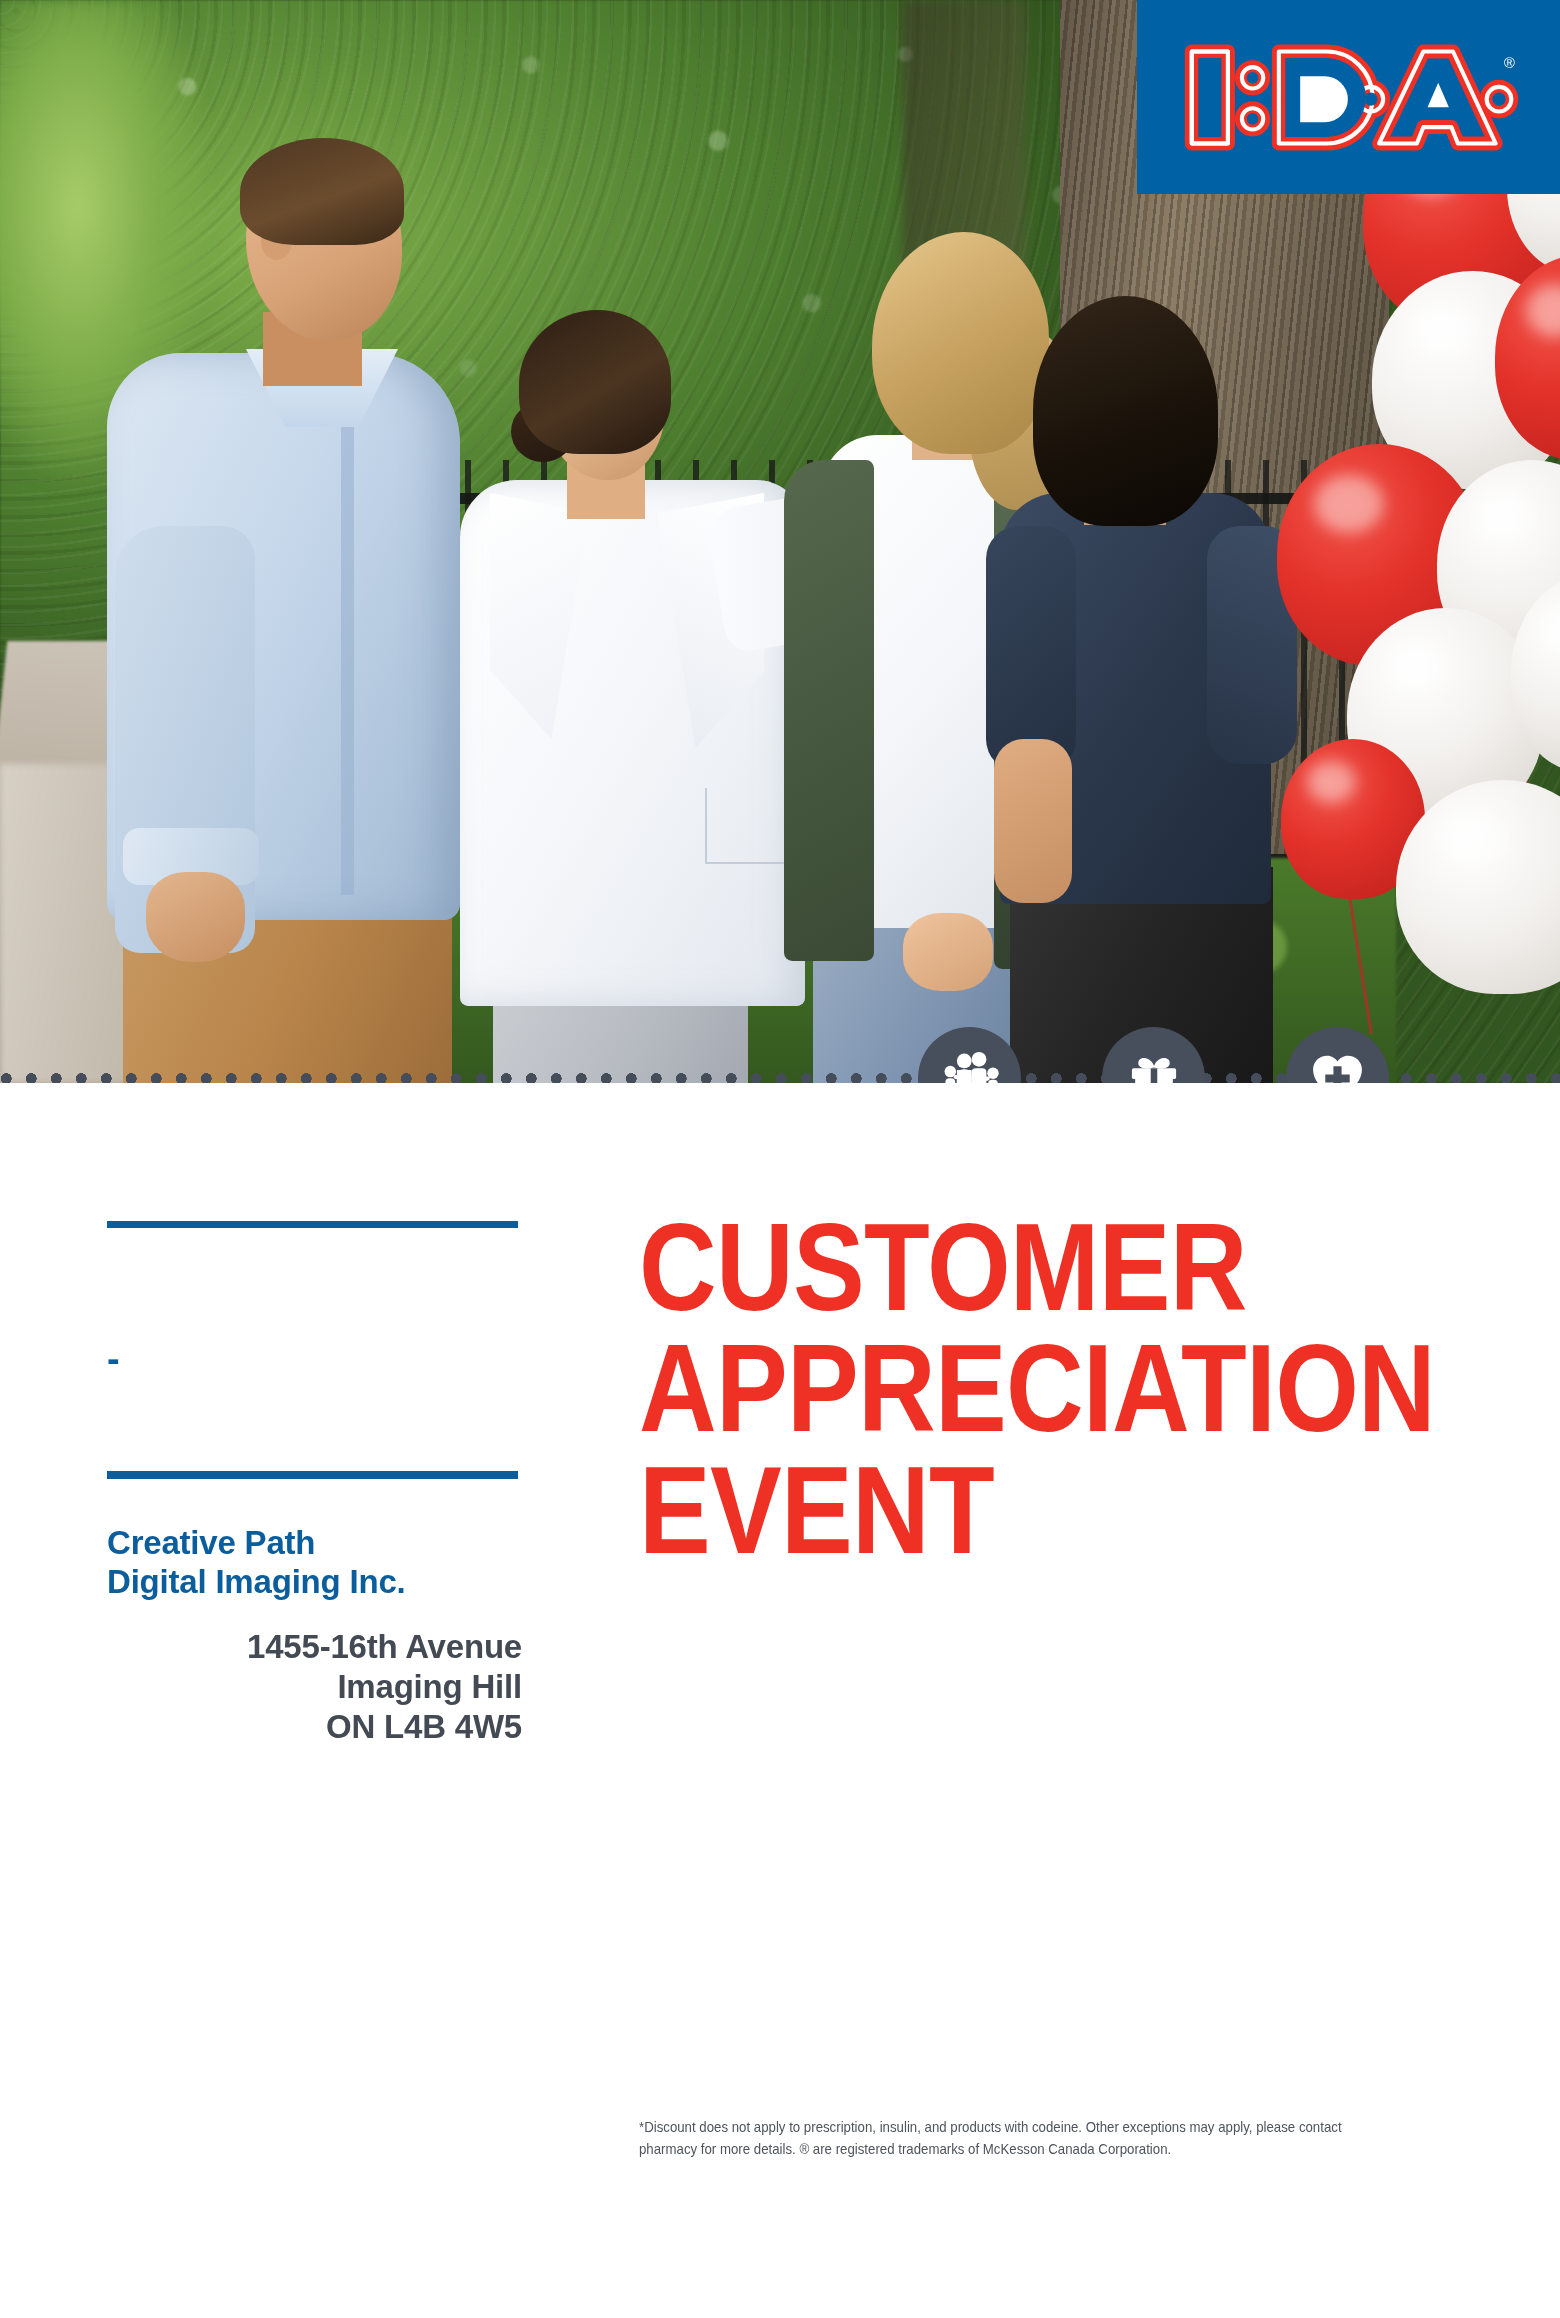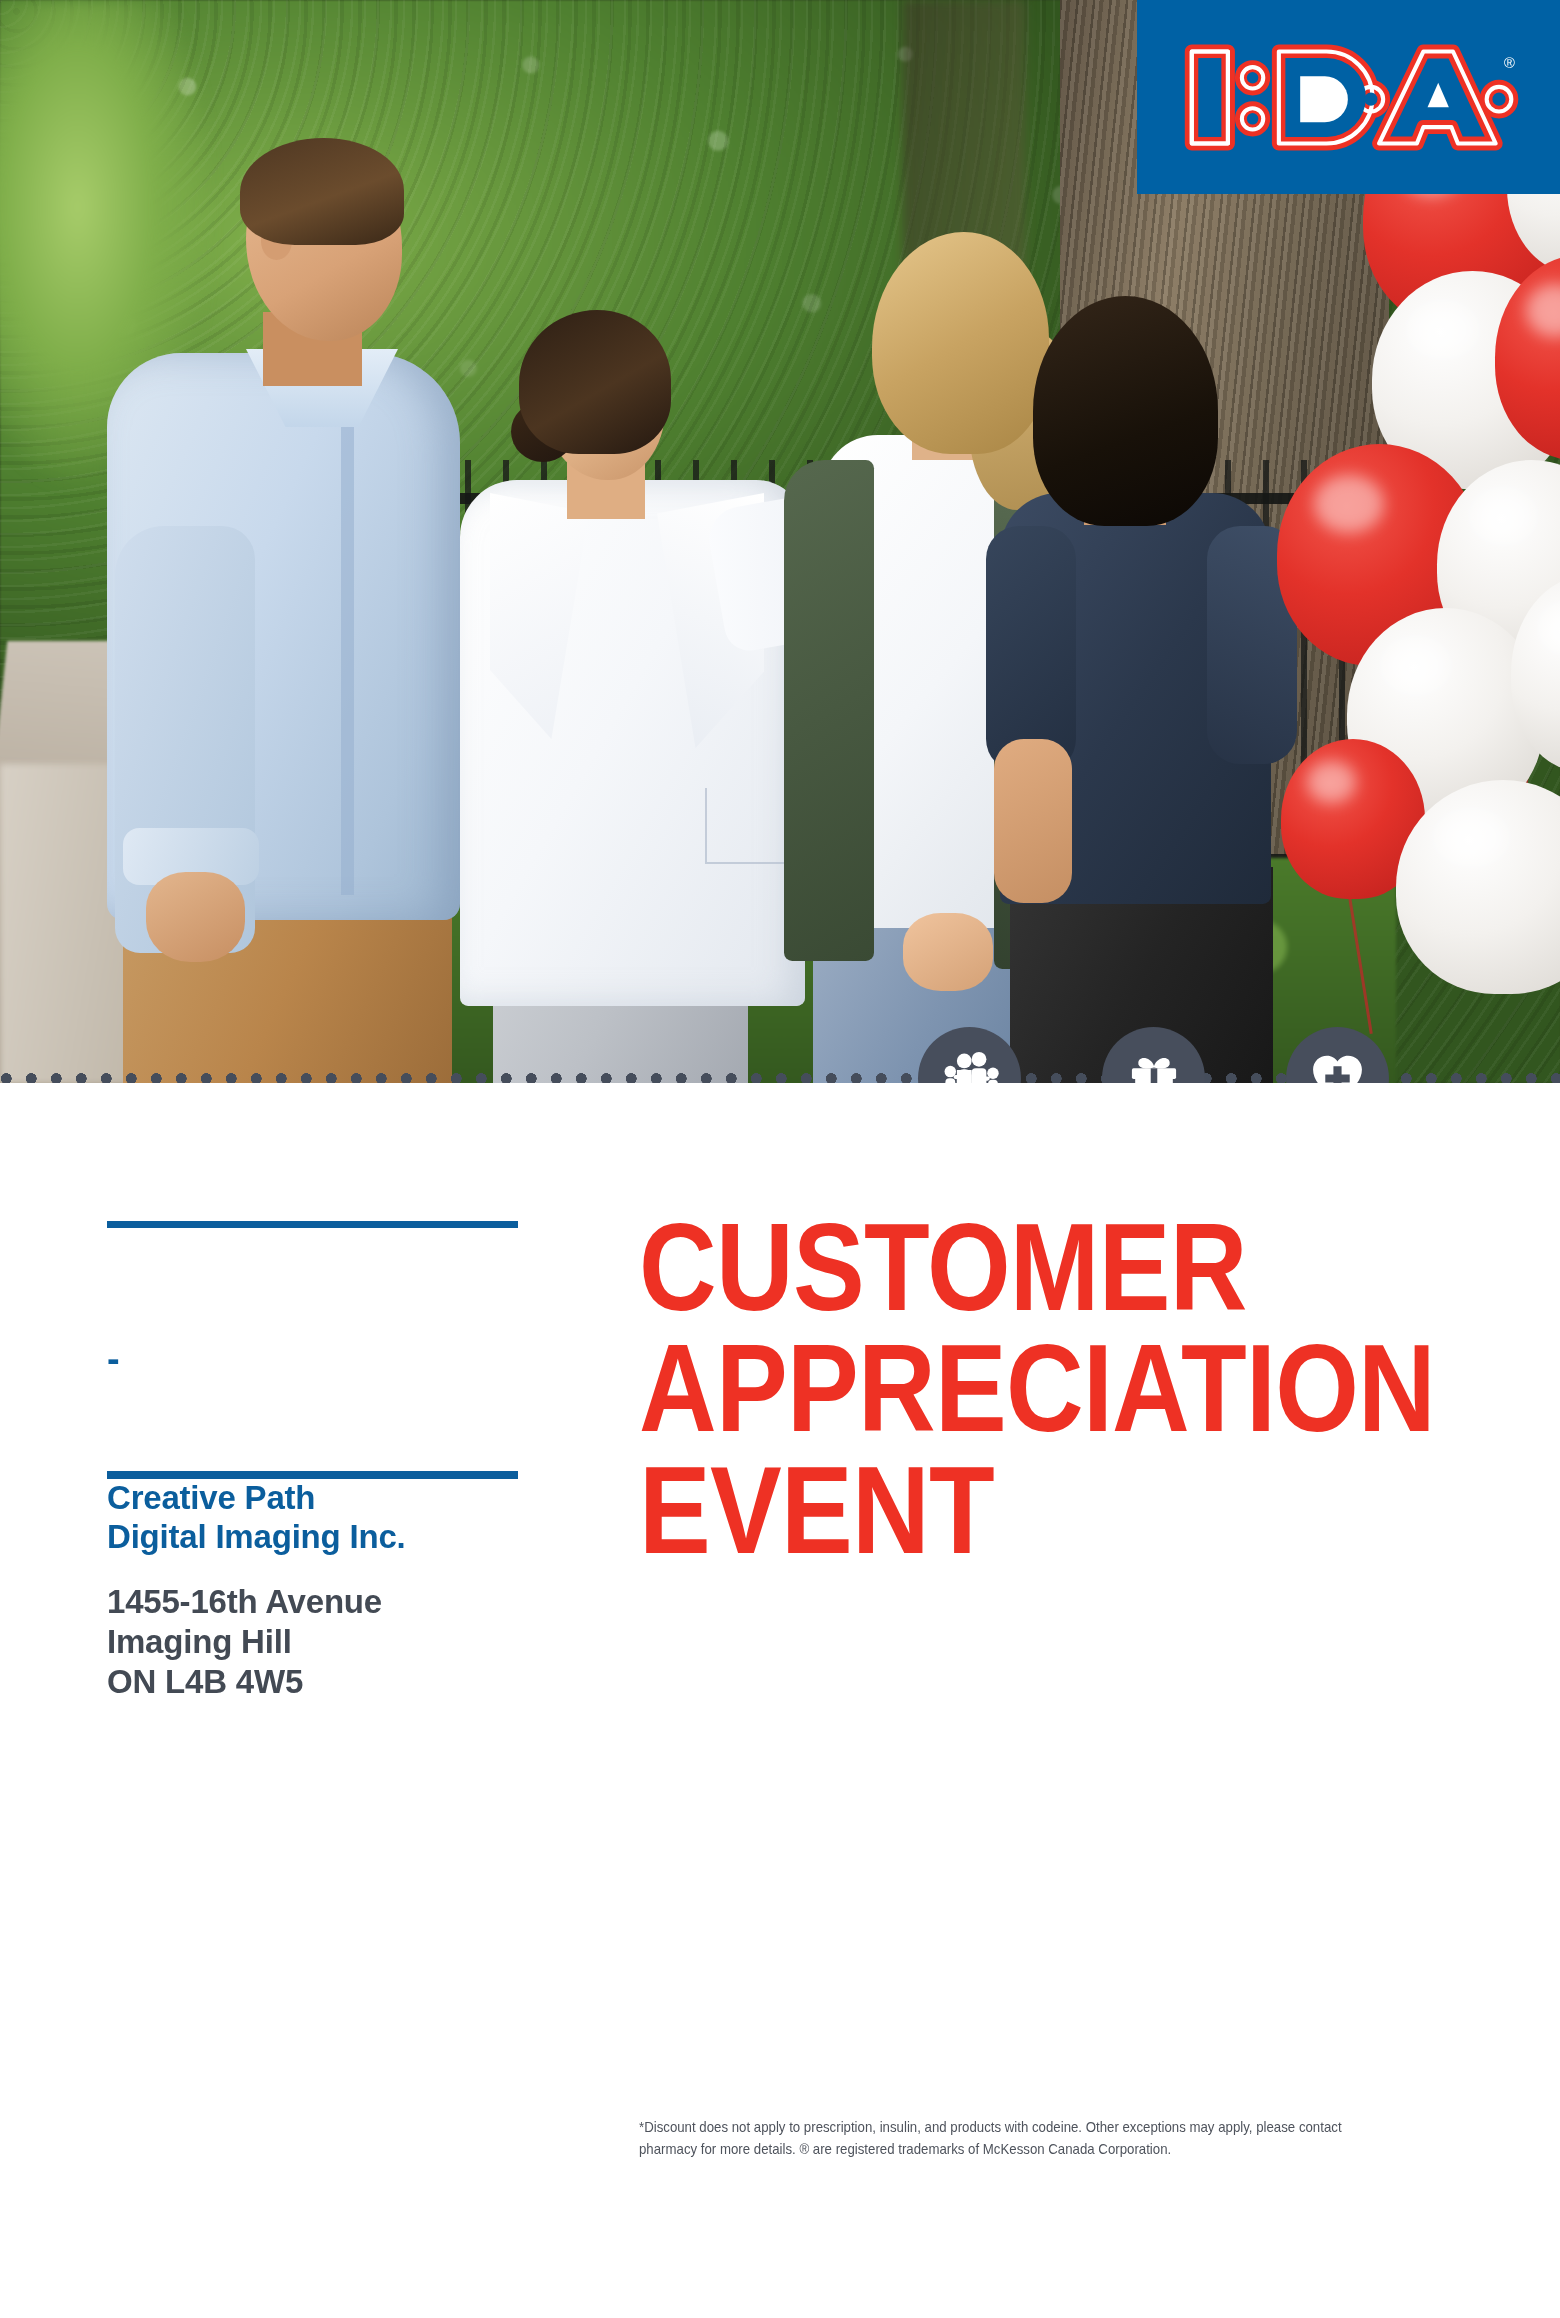--- a/index.html
+++ b/index.html
@@ -435,33 +435,35 @@
     box-sizing: border-box;
   }
   .date-text {
     font-size: 38px;
     font-weight: bold;
     color: #0B5E9D;
     line-height: 1;
     letter-spacing: 0;
   }
   .store-name {
+    margin-top: 45px;
     font-size: 33px;
     font-weight: bold;
     color: #0B5E9D;
     line-height: 1.18;
     letter-spacing: -0.2px;
   }
   .store-addr {
     margin-top: 25px;
     font-size: 33px;
     font-weight: bold;
     color: #434A54;
     line-height: 1.22;
     letter-spacing: -0.2px;
+    text-align: right;
   }
 
   .headline {
     position: absolute;
     left: 639px; top: 123px;
     width: 871px;
     color: #EE3124;
     font-family: "Liberation Sans Narrow", "Liberation Sans", sans-serif;
     font-weight: bold;
     font-size: 125px;

